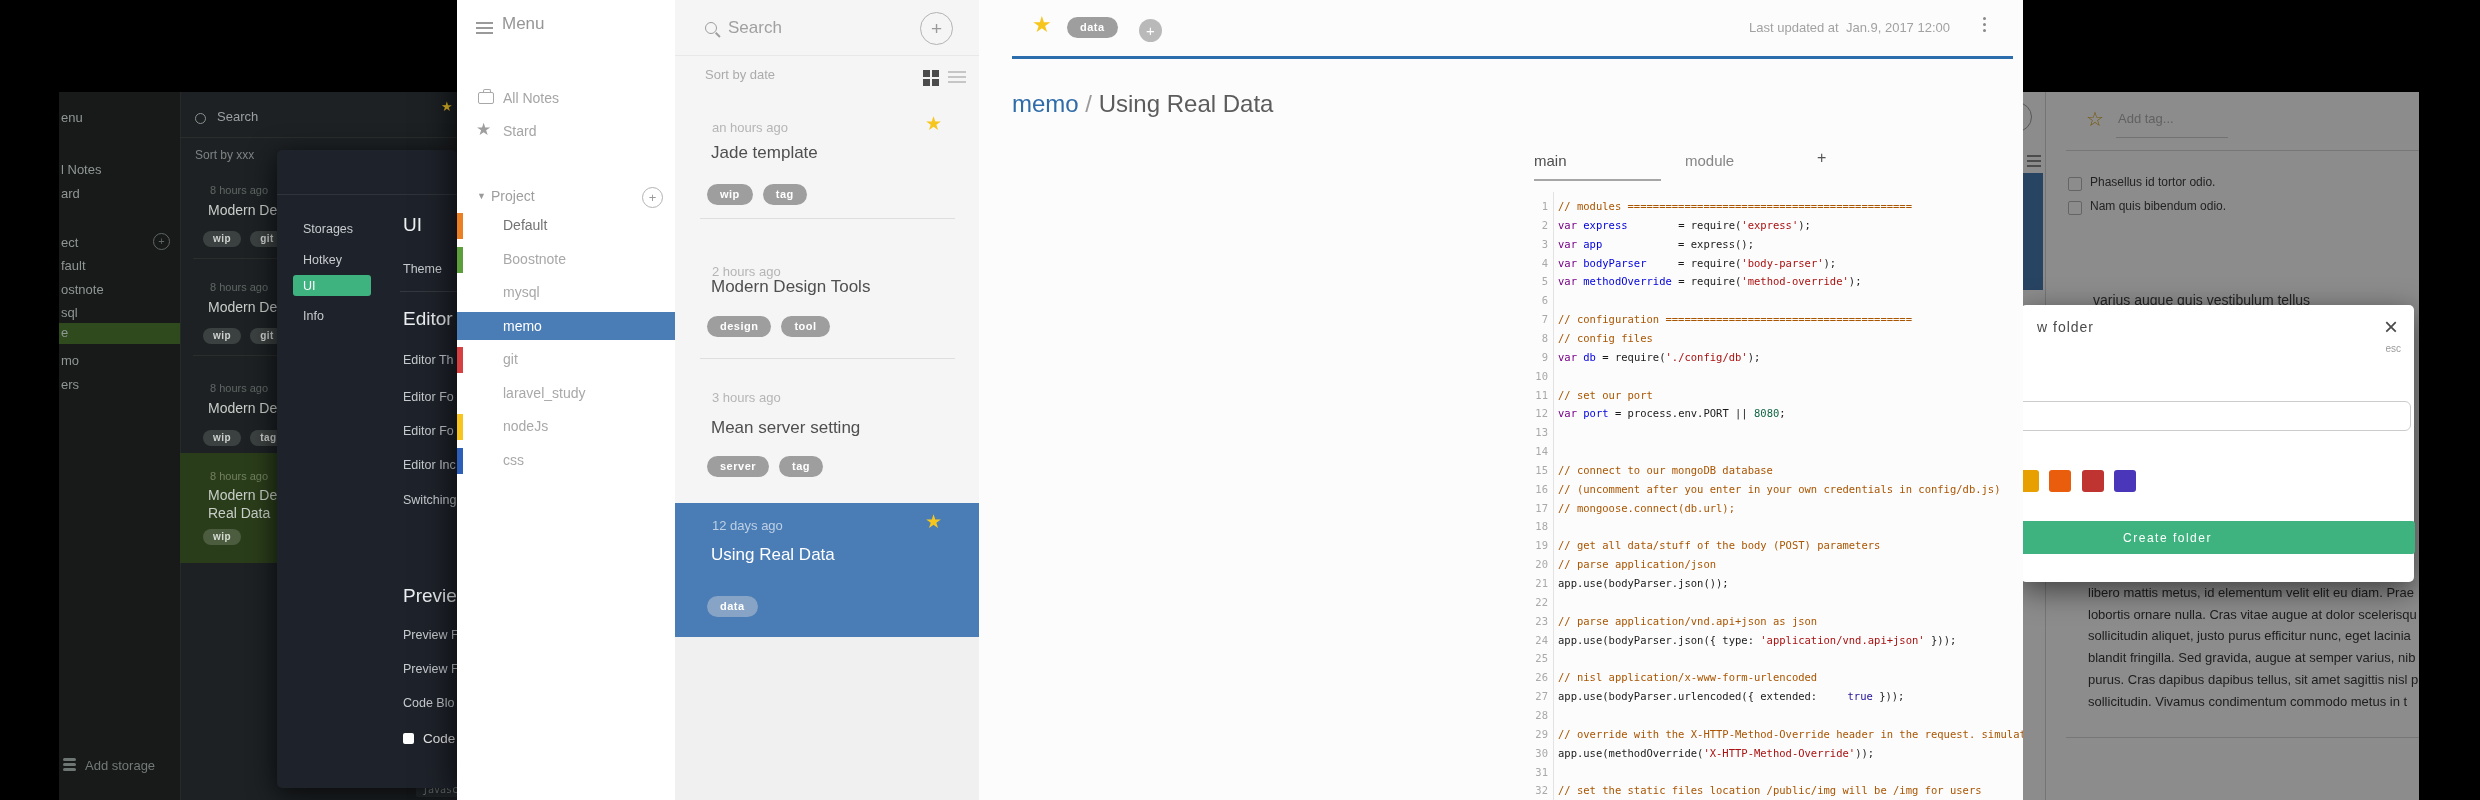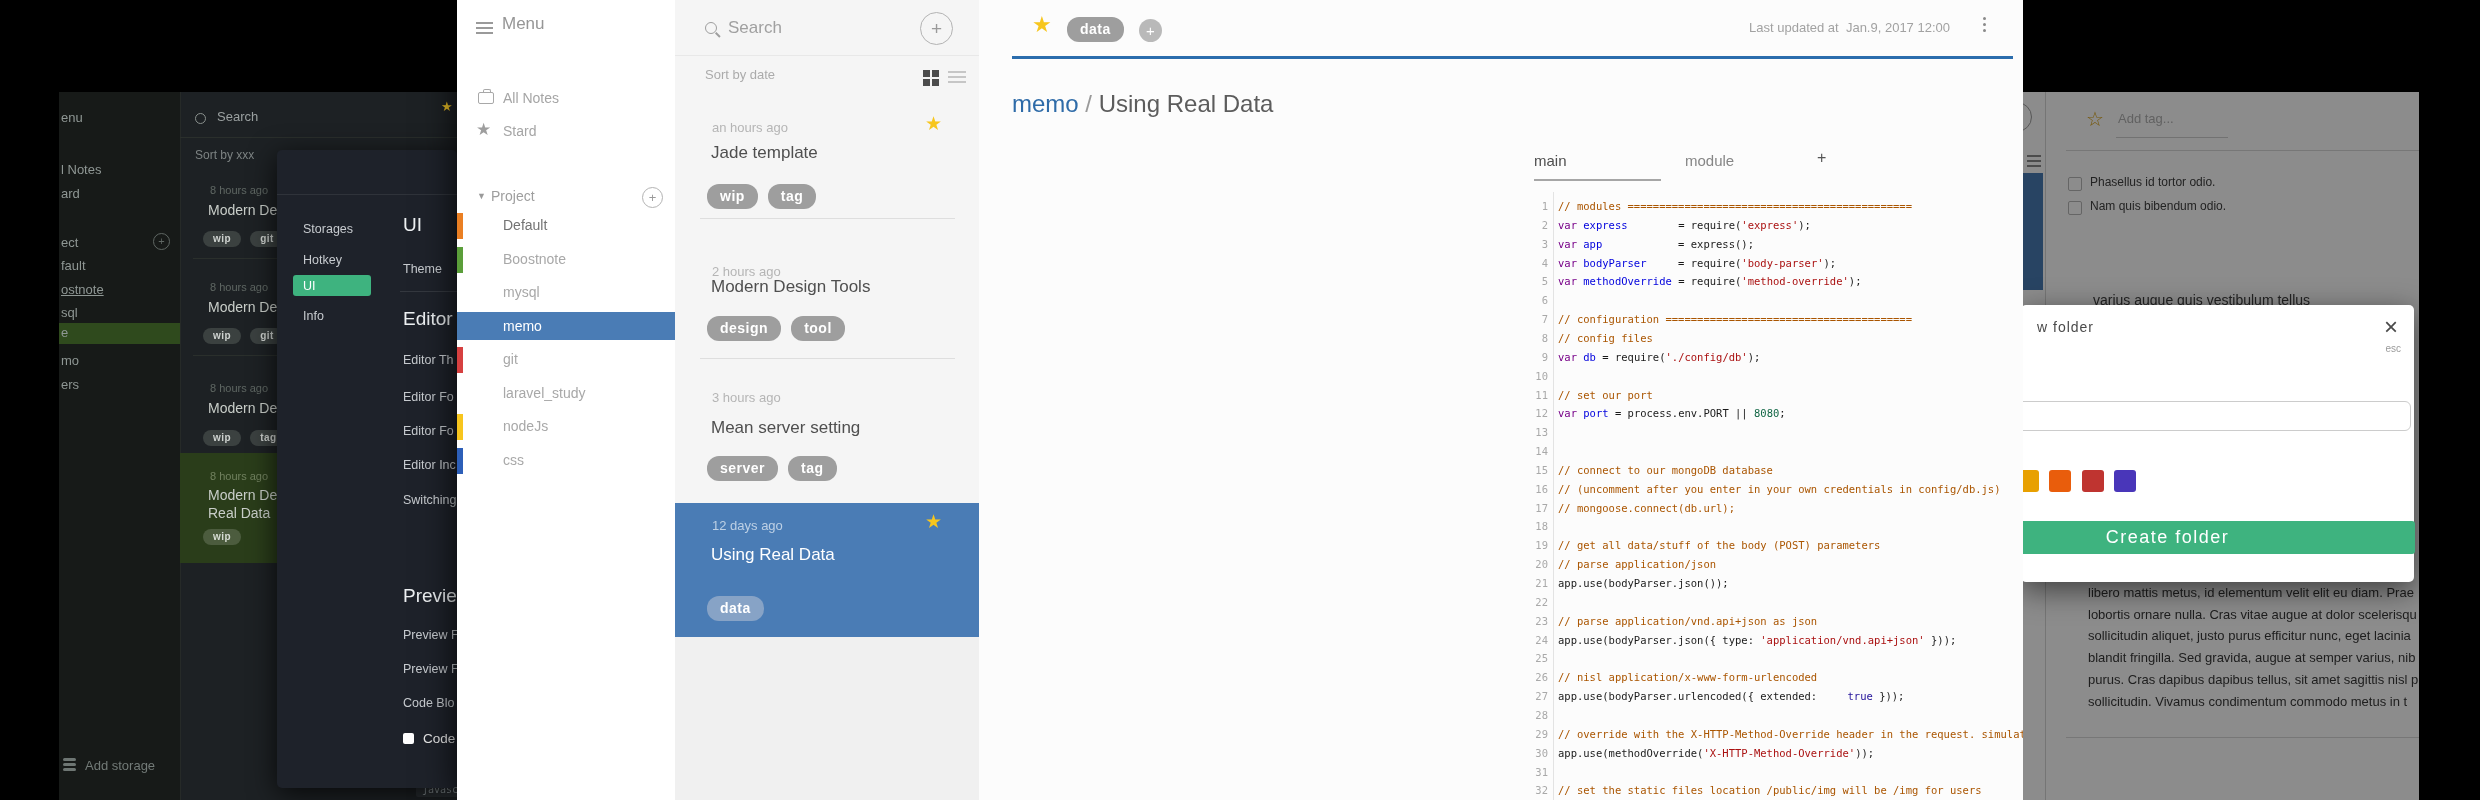--- a/index.html
+++ b/index.html
@@ -36,21 +36,21 @@
   .circ-plus{position:absolute;border:1.5px solid #b3b3b3;border-radius:50%;color:#9a9a9a;
              display:flex;align-items:center;justify-content:center;}
   .circ-plus::before{content:"+";}
 
   #notes-col{position:absolute;left:218px;top:0;width:304px;height:800px;background:#f5f5f5;border-right:1px solid #e4e4e4;}
   .search-glyph{position:absolute;width:10px;height:10px;border:1.5px solid #9e9e9e;border-radius:50%;}
   .search-glyph::after{content:"";position:absolute;width:6px;height:1.5px;background:#9e9e9e;
                        transform:rotate(45deg);right:-5px;bottom:-2px;}
   .np-time{position:absolute;font-size:13px;color:#b5b5b5;}
   .np-title{position:absolute;font-size:17px;color:#4f4f4f;white-space:nowrap;}
-  .pill{display:inline-block;background:#9e9e9e;color:#fff;font-size:14px;font-weight:bold;
+  .pill{display:inline-block;background:#9e9e9e;color:#fff;font-size:11px;font-weight:bold;
         padding:4px 13px 5px;border-radius:12px;margin-right:10px;letter-spacing:.5px;}
   .np-div{position:absolute;left:25px;width:255px;height:1px;background:#dedede;}
   .star{color:#f7c61e;font-size:19px;line-height:1;}
   .grid-icon{position:absolute;width:16px;height:16px;display:grid;grid-template-columns:7px 7px;gap:2px;}
   .grid-icon span{width:7px;height:7px;background:#4c4c4c;}
   .list-icon{position:absolute;width:18px;}
   .list-icon span{display:block;height:2px;background:#c6c6c6;margin-bottom:3px;}
 
   
   #editor-col{position:absolute;left:522px;top:0;width:1044px;height:800px;background:#fcfcfc;}
@@ -78,21 +78,21 @@
 
 <div id="stage">
 
   <div id="dark-app" class="win">
     <div id="dark-menu-col">
         <div class="dk-item abs" style="top:18px;">enu</div>
         <div class="dk-item abs" style="top:70px;">l Notes</div>
         <div class="dk-item abs" style="top:94px;">ard</div>
         <div class="dk-item abs" style="top:143px;">ect</div>
         <div class="dk-item abs" style="top:166px;">fault</div>
-        <div class="dk-item abs" style="top:190px;text-decoration:underline;">ostnote</div>
+        <div class="dk-item abs" style="top:190px;">ostnote</div>
         <div class="dk-item abs" style="top:213px;">sql</div>
         <div class="dk-sel" style="top:231px;"></div>
         <div class="dk-item abs" style="top:233px;">e</div>
         <div class="dk-item abs" style="top:261px;">mo</div>
         <div class="dk-item abs" style="top:285px;">ers</div>
         <div class="abs" style="left:94px;top:141px;width:15px;height:15px;border:1px solid #5f6763;border-radius:50%;color:#5f6763;font-size:11px;text-align:center;line-height:14px;">+</div>
       </div>
     <div class="abs" style="left:121px;top:0;width:1px;height:708px;background:#262a28;"></div>
     <div id="dark-notes">
         <div class="abs" style="left: 136px; top: 21px; width: 9px; height: 9px; border: 1.5px solid rgb(138, 145, 142); border-radius: 50%; position: absolute;"></div>
@@ -337,17 +337,17 @@
       <div class="abs" style="right:16px;top:8px;font-size:24px;color:#4a4a4a;">×</div>
       <div class="abs" style="right:13px;top:38px;font-size:10px;color:#9a9a9a;">esc</div>
       <div class="abs" style="left:-8px;top:96px;width:398px;height:30px;background:#fff;border:1px solid #ccc;border-radius:6px;box-sizing:border-box;"></div>
       <div id="swatches">
           <div class="swatch" style="left: -4px; background: rgb(232, 160, 0);"></div>
           <div class="swatch" style="left: 28px; background: rgb(233, 93, 12);"></div>
           <div class="swatch" style="left: 61px; background: rgb(191, 52, 48);"></div>
           <div class="swatch" style="left: 93px; background: rgb(73, 54, 185);"></div>
         </div>
       <div id="create-btn" class="abs" style="left: -6px; top: 216px; width: 400px; height: 33px; border-radius: 3px; display: flex; align-items: center; justify-content: center; background: rgb(62, 179, 127);">
-        <span style="color:#fff;font-size:18px;letter-spacing:1.5px;margin-right:95px;">Create folder</span>
+        <span style="color:#fff;font-size:12px;letter-spacing:1.5px;margin-right:95px;">Create folder</span>
       </div>
     </div>
   </div>
 </div>
 
 </body></html>

